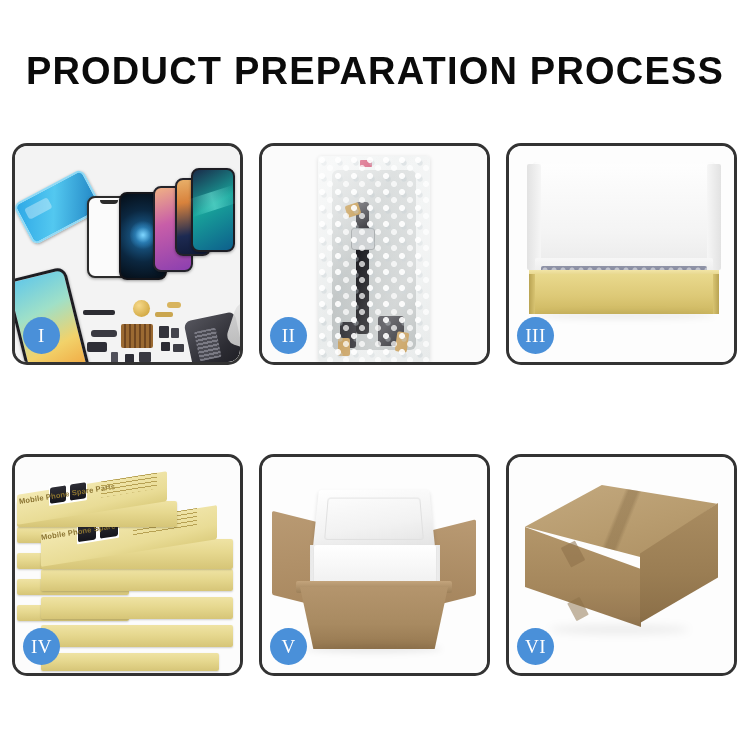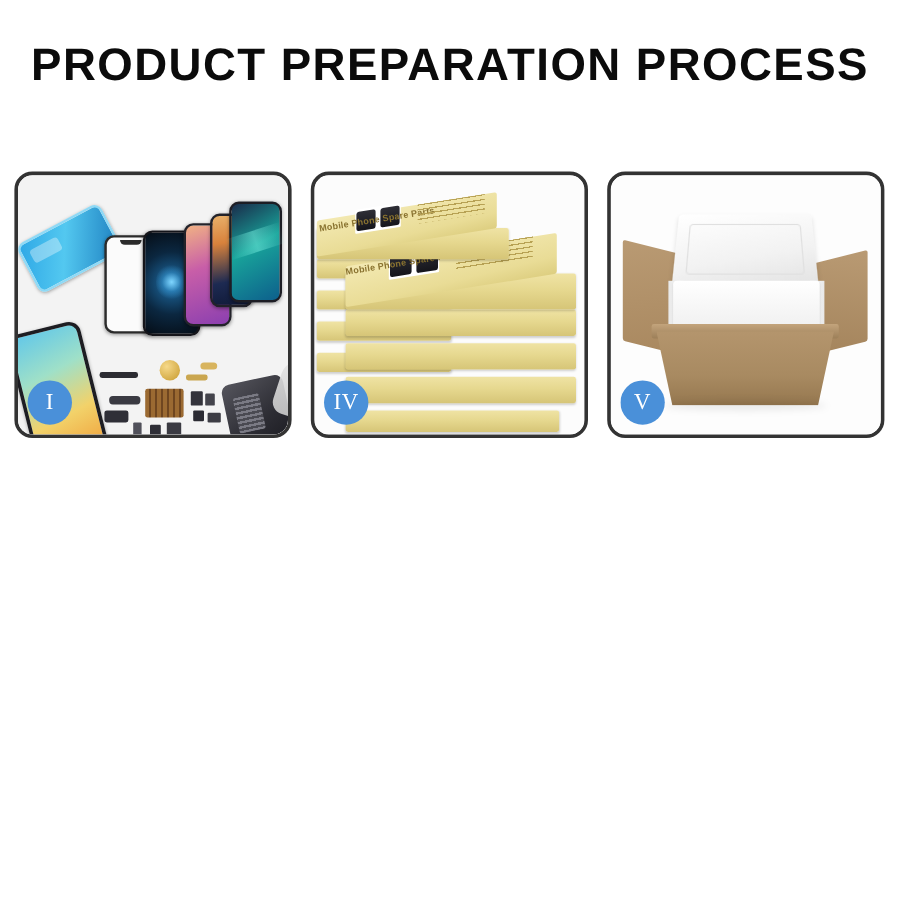--- a/index.html
+++ b/index.html
@@ -21,21 +21,21 @@
     padding-top: 36px;
     text-align: center;
   }
   .page-title {
     font-family: "Liberation Sans", sans-serif;
     font-size: 38px;
     font-weight: bold;
     letter-spacing: 1.2px;
     color: #0b0b0b;
     line-height: 1.05;
-    margin: 0;
+    margin: 16px;
     white-space: nowrap;
   }
   .page-subtitle {
     font-family: "Liberation Sans", sans-serif;
     font-size: 16.5px;
     font-weight: normal;
     color: #1a1a1a;
     margin: 12px 0 0 0;
     letter-spacing: 0.1px;
     white-space: nowrap;
@@ -442,21 +442,57 @@
         <div class="pt pt-s7"></div>
         <div class="pt pt-gold1"></div>
         <div class="pt pt-gold2"></div>
         <div class="pt-chassis"></div>
         <div class="pt-hand"></div>
       </div>
     </div>
     <div class="badge">I</div>
   </div>
 
-
+  <div class="panel">
+    <div class="panel-photo">
+      <div class="p2-bg"></div>
+      <div class="bubblepack">
+        <div class="bp-inner-part"></div>
+        <div class="bp-ribbon"></div>
+        <div class="bp-conn"></div>
+        <div class="bp-gold-a"></div>
+        <div class="bp-foot-l"></div>
+        <div class="bp-foot-r"></div>
+        <div class="bp-gold-b"></div>
+        <div class="bp-gold-c"></div>
+        <div class="bp-label"></div>
+        <div class="bubbles2"></div>
+        <div class="bubbles"></div>
+        <div class="bp-sheen"></div>
+      </div>
+    </div>
+    <div class="badge">II</div>
+  </div>
+
+  <div class="panel">
+    <div class="panel-photo">
+      <div class="p3-bg"></div>
+      <div class="p3-lid"></div>
+      <div class="p3-lid-flapL"></div>
+      <div class="p3-lid-flapR"></div>
+      <div class="p3-foam-front"></div>
+      <div class="p3-contents"></div>
+      <div class="p3-tray-lip"></div>
+      <div class="p3-tray"></div>
+      <div class="p3-tray-edgeL"></div>
+      <div class="p3-tray-edgeR"></div>
+      <div class="p3-shadow"></div>
+    </div>
+    <div class="badge">III</div>
+  </div>
 
   <div class="panel">
     <div class="panel-photo">
       <div class="p4-bg"></div>
       <div class="stack">
 
         <div class="sbox" style="left:2px;  top:70px;  width:112px; height:16px;"></div>
         <div class="sbox" style="left:2px;  top:96px;  width:112px; height:16px;"></div>
         <div class="sbox" style="left:2px;  top:122px; width:112px; height:16px;"></div>
         <div class="sbox" style="left:2px;  top:148px; width:112px; height:16px;"></div>
@@ -499,14 +535,27 @@
       <div class="c5-goldrows"></div>
       <div class="c5-goldrows2"></div>
       <div class="c5-foambox"></div>
       <div class="c5-rim"></div>
       <div class="c5-body"></div>
       <div class="c5-shadow"></div>
     </div>
     <div class="badge">V</div>
   </div>
 
+  <div class="panel">
+    <div class="panel-photo">
+      <div class="p6-bg"></div>
+      <div class="c6-top"></div>
+      <div class="c6-seam"></div>
+      <div class="c6-left"></div>
+      <div class="c6-right"></div>
+      <div class="c6-tape-top"></div>
+      <div class="c6-tape-bot"></div>
+      <div class="c6-shadow"></div>
+    </div>
+    <div class="badge">VI</div>
+  </div>
 
 </div>
 
 </body></html>

